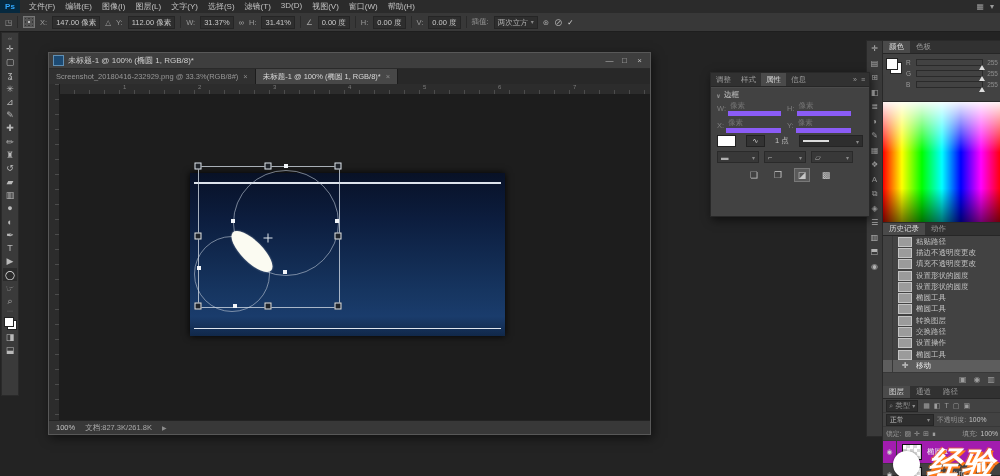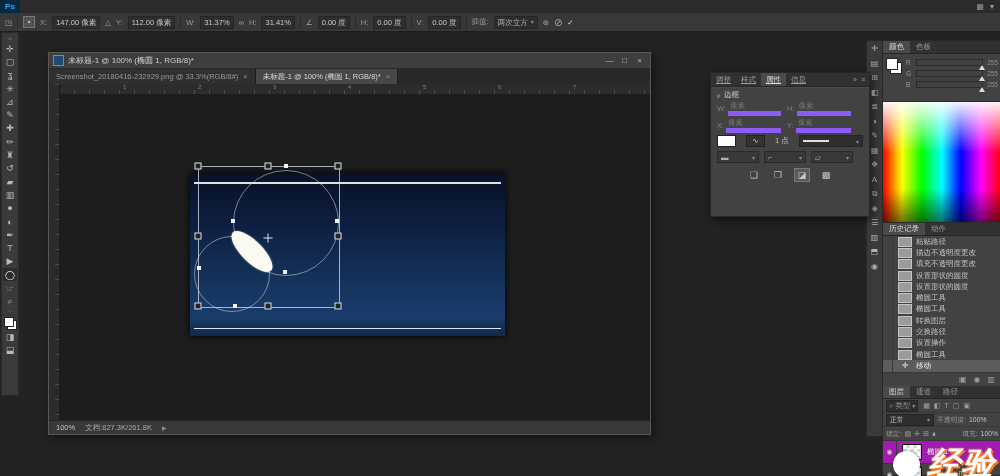--- a/index.html
+++ b/index.html
@@ -60,21 +60,21 @@
   .lens{position:absolute;left:166px;top:147px;width:54px;height:21px;background:#fbfbf2;border-radius:50%;transform:rotate(45deg);box-shadow:0 0 2px rgba(255,255,255,.5);}
   .handle{position:absolute;width:5px;height:5px;border:1px solid #dfe5ec;background:#20242a;transform:translate(-50%,-50%);}
   .adot{position:absolute;width:4px;height:4px;background:#f2f5f9;transform:translate(-50%,-50%);}
   .xhair{position:absolute;left:209px;top:144px;width:9px;height:9px;transform:translate(-50%,-50%);}
   .xhair:before,.xhair:after{content:"";position:absolute;background:#dfe5ec;}
   .xhair:before{left:4px;top:0;width:1px;height:9px;}
   .xhair:after{left:0;top:4px;width:9px;height:1px;}
   
   .props{position:absolute;left:710px;top:72px;width:158px;height:143px;background:#424242;border:1px solid #282828;box-shadow:2px 3px 9px rgba(0,0,0,.6);z-index:25;font-size:7.5px;}
   .ptabs{height:13px;background:#313131;display:flex;align-items:stretch;font-size:7.5px;border-bottom:1px solid #262626;}
-  .ptab{padding:0 5px;display:flex;align-items:center;color:#9d9d9d;text-decoration:underline;}
+  .ptab{padding:0 5px;display:flex;align-items:center;color:#9d9d9d;}
   .ptab.active{background:#4a4a4a;color:#dcdcdc;}
   .ptabs .pright{margin-left:auto;display:flex;align-items:center;gap:4px;color:#9a9a9a;padding-right:4px;font-size:7px;}
   .phead{height:15px;display:flex;align-items:center;gap:4px;padding:0 5px;border-bottom:1px solid #383838;}
   .phico{width:11px;height:10px;border:1px solid #777;display:flex;align-items:center;justify-content:center;font-size:7px;color:#ccc;background:#383838;}
   .phico.on{border-color:#ccc;}
   .ptitle{color:#8f8f8f;}
   .psec{display:flex;align-items:center;gap:3px;color:#a3a3a3;padding:2px 5px 1px;border-top:1px solid #4b4b4b;font-weight:bold;}
   .psec .chev{font-size:6px;color:#8b8b8b;}
   .pfields{display:flex;flex-wrap:wrap;padding:0 6px;column-gap:6px;row-gap:2px;}
   .pf{display:flex;align-items:center;gap:2px;width:64px;color:#7e7e7e;}
@@ -135,20 +135,34 @@
   .wm .wt{font-size:32px;font-weight:bold;font-style:italic;color:#fff;letter-spacing:2px;
     text-shadow:2px 2px 0 #ff7a1a,-1px -1px 0 rgba(255,122,26,.6);transform:skewX(-6deg);}
 </style>
 </head>
 <body>
 
 <div id="app">
 
   <div class="menubar">
     <div class="pslogo">Ps</div>
+    <div style="display:flex;">
+
+    <span class="menuitem">文件(F)</span>
+        <span class="menuitem">编辑(E)</span>
+        <span class="menuitem">图像(I)</span>
+        <span class="menuitem">图层(L)</span>
+        <span class="menuitem">文字(Y)</span>
+        <span class="menuitem">选择(S)</span>
+        <span class="menuitem">滤镜(T)</span>
+        <span class="menuitem">3D(D)</span>
+        <span class="menuitem">视图(V)</span>
+        <span class="menuitem">窗口(W)</span>
+        <span class="menuitem">帮助(H)</span>
+      </div>
     <div class="menu-right">
 
     <span class="mic">▦</span>
         <span class="mic">▾</span>
       </div>
   </div>
 
   <div class="optbar">
     <span class="opticon">◳</span>
     <span class="sep"></span>

